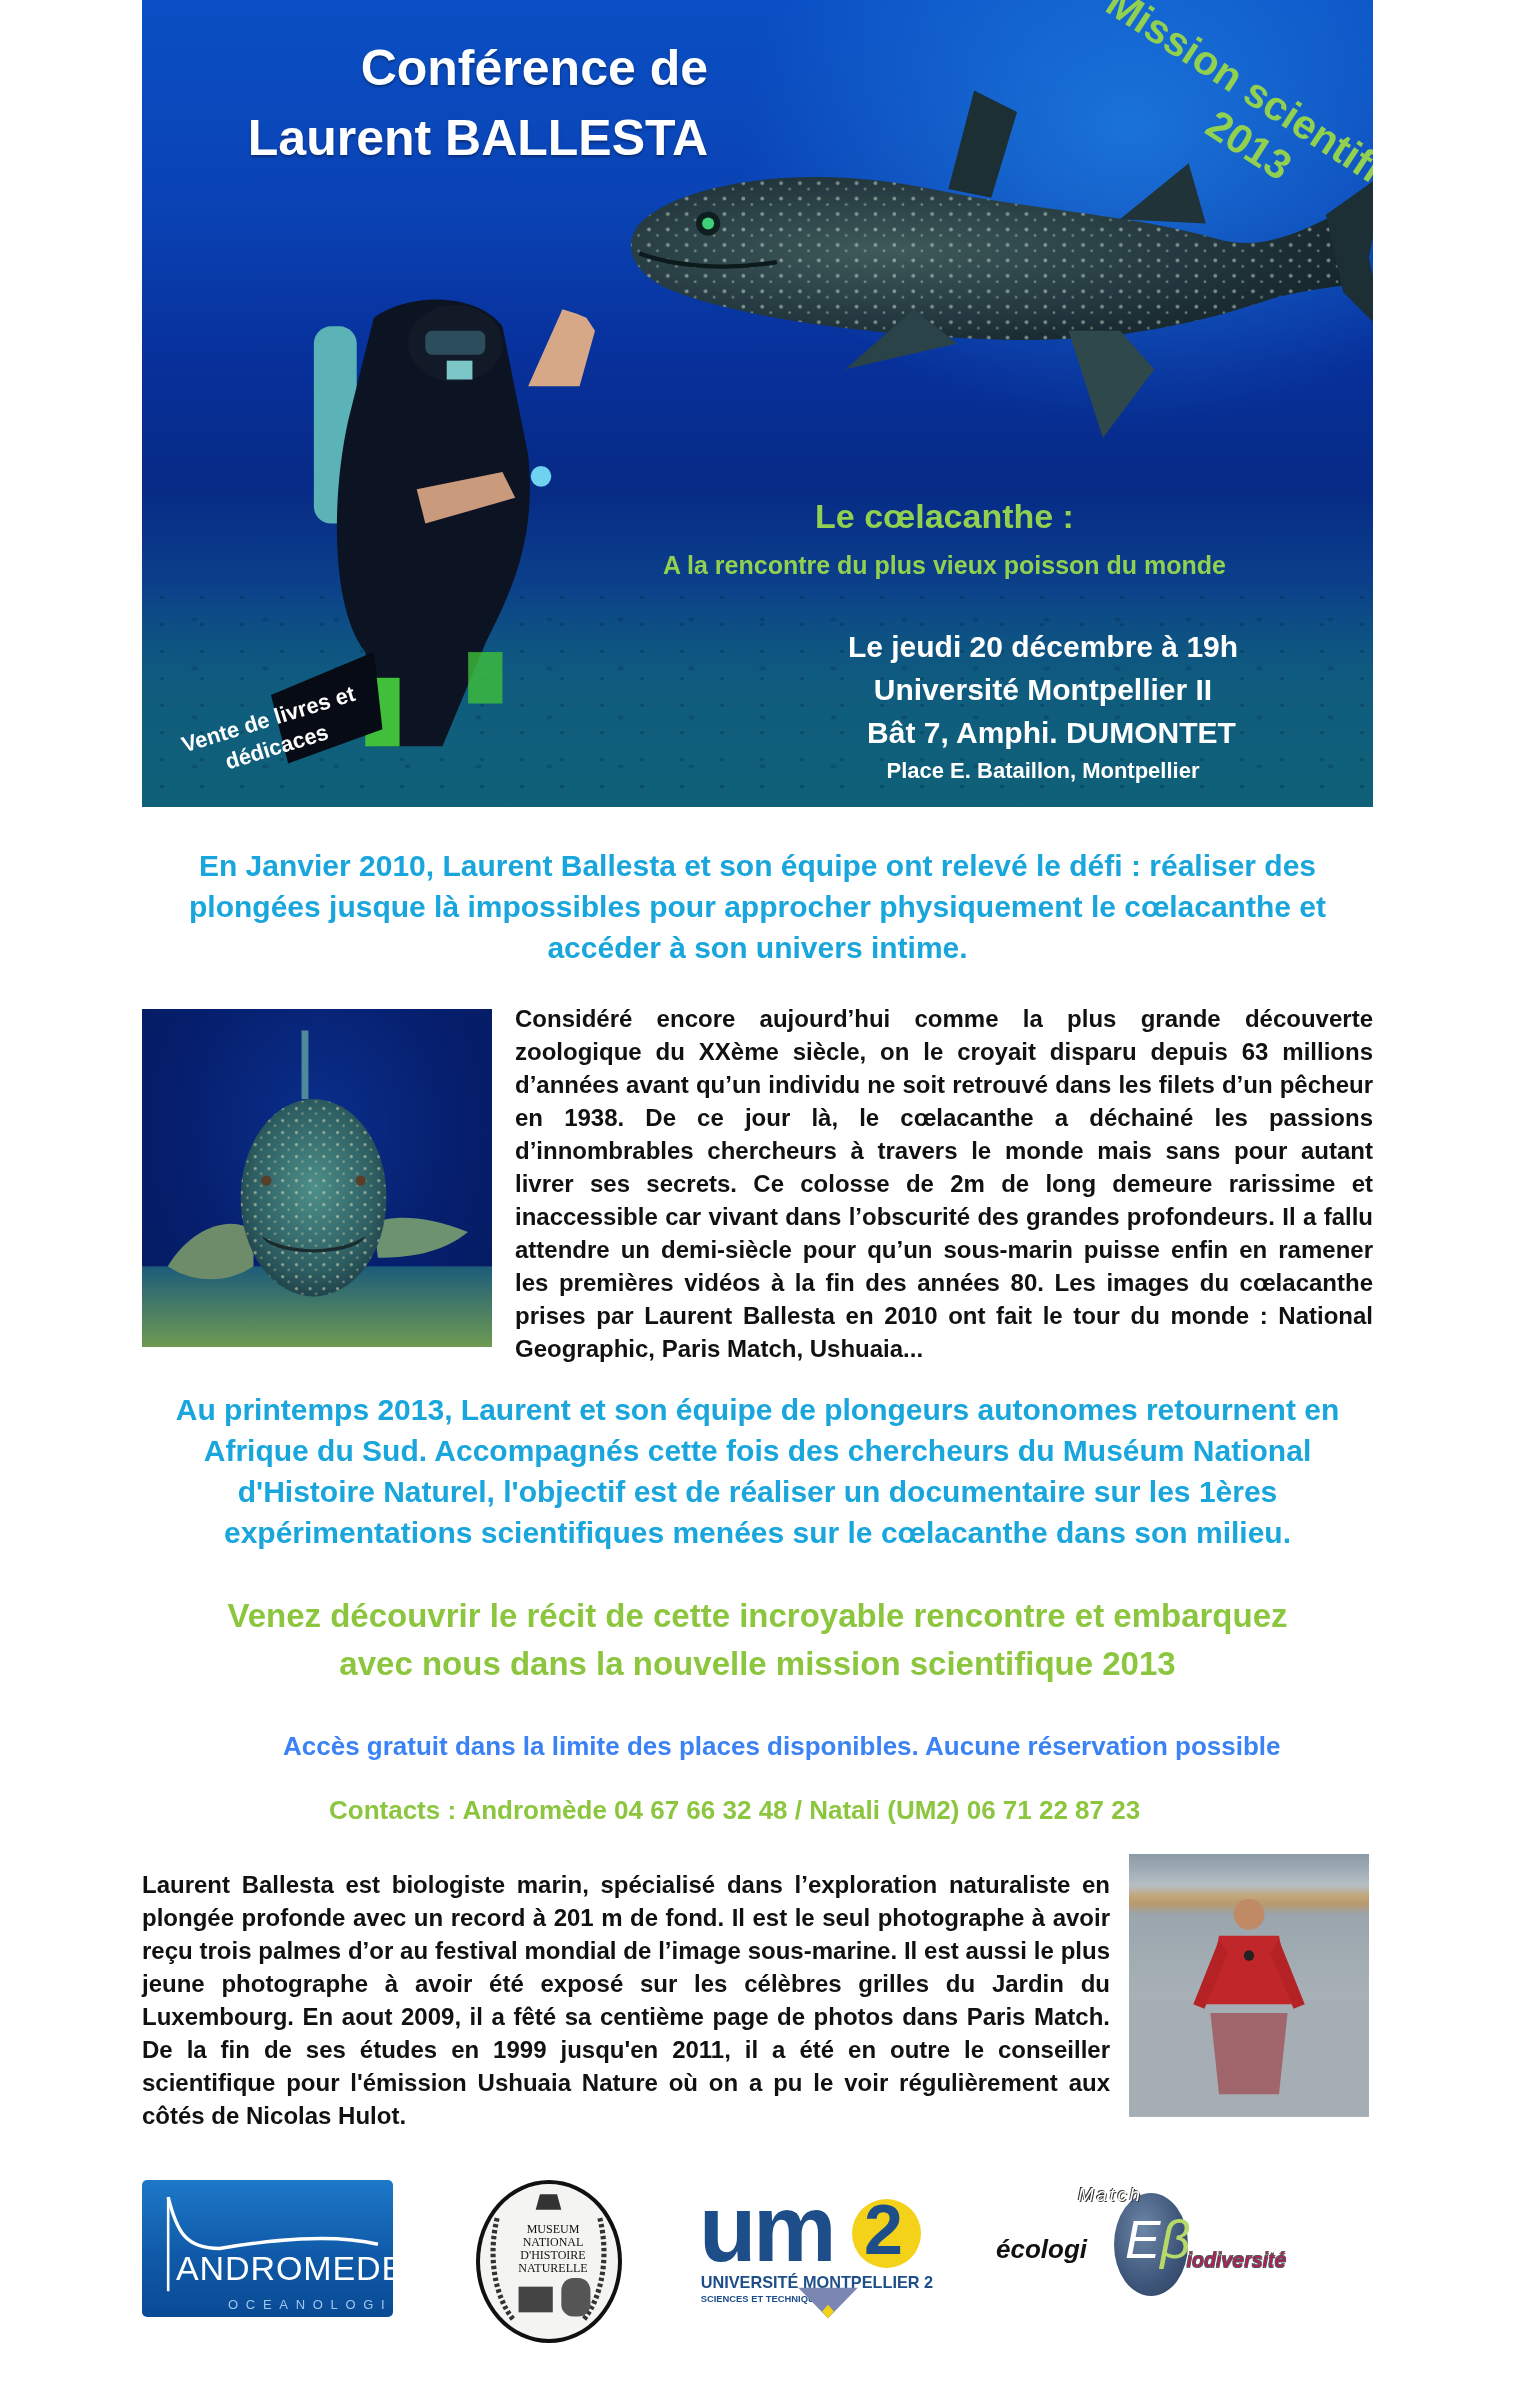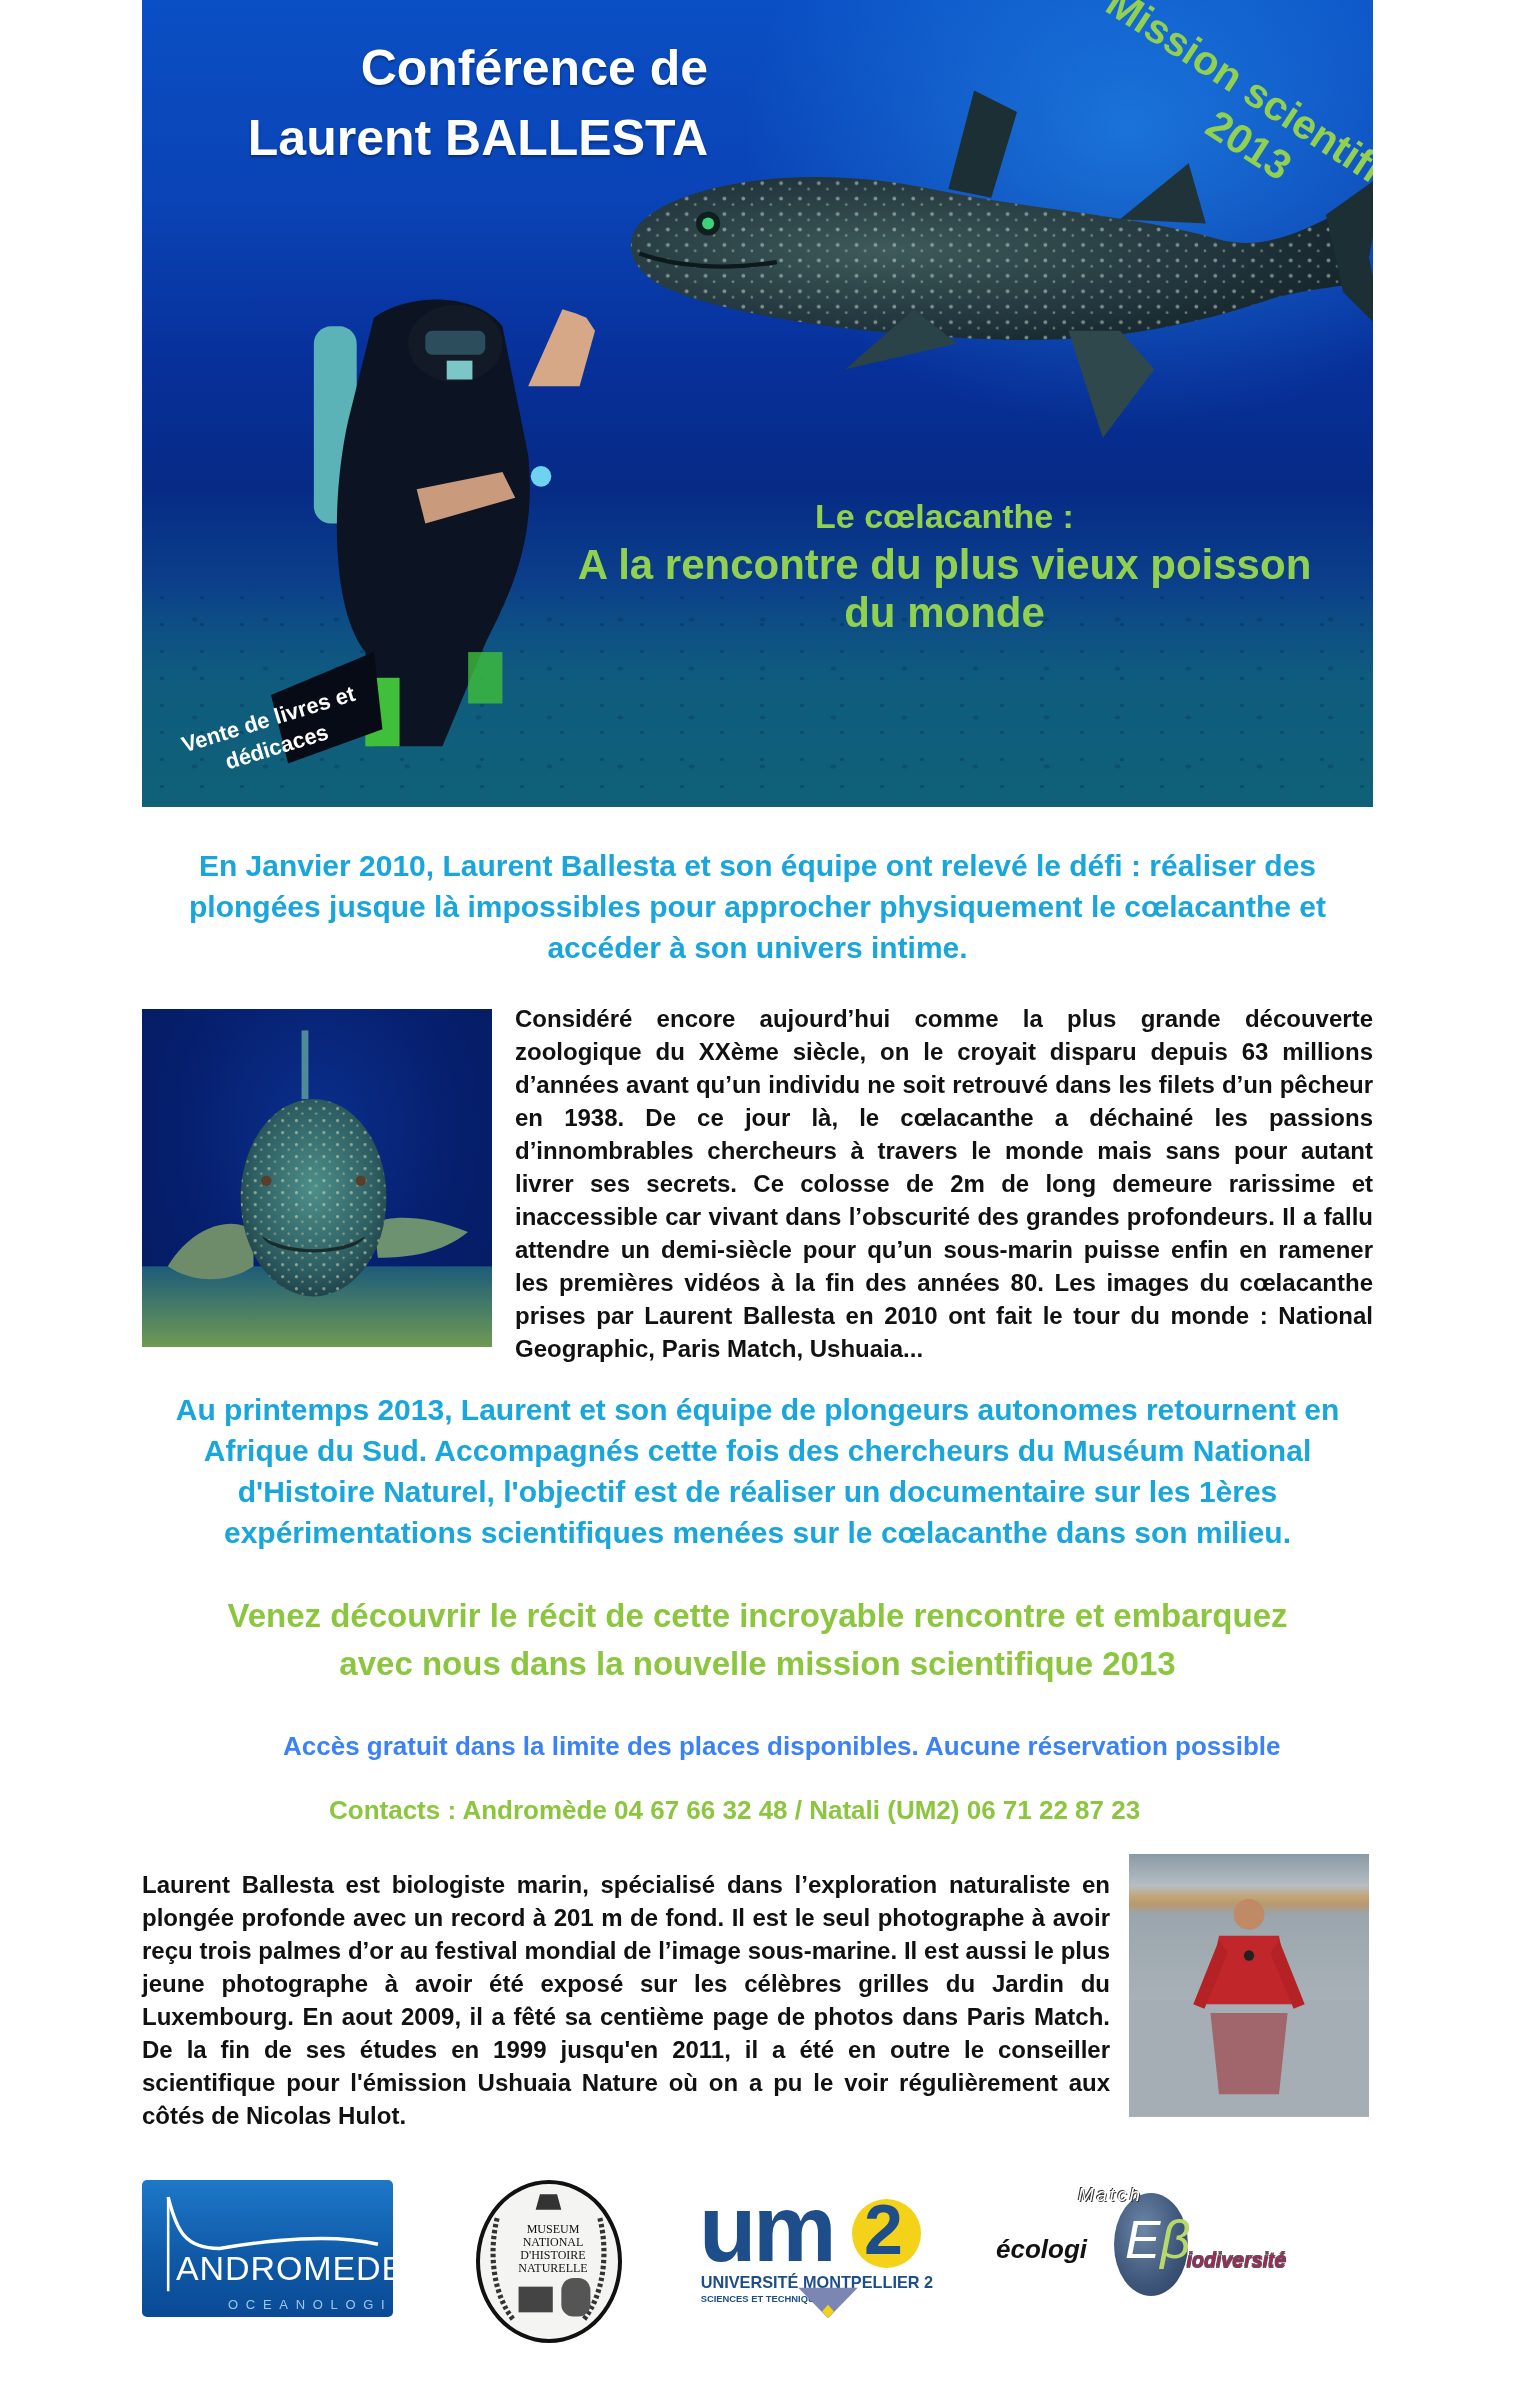--- a/index.html
+++ b/index.html
@@ -18,21 +18,21 @@
             background-size: 40px 27px, 71px 49px; background-position: 0 0, 17px 11px; opacity:.7; }
 
   .title { position:absolute; left:0; top:33px; width:566px; text-align:right; color:#ffffff;
            font-weight:bold; font-size:50px; line-height:70px; text-shadow:0 1.7px 2.6px rgba(0,0,0,.35); }
   .mission { position:absolute; left:923px; top:17px; width:446px; text-align:center; color:#92d050;
              font-weight:bold; font-size:41px; line-height:48px; transform-origin:center center;
              transform: translate(-26px,60px) rotate(33deg); }
   .subtitle1 { position:absolute; left:412px; top:491px; width:781px; text-align:center; color:#92d050;
                font-weight:bold; font-size:34px; line-height:50px; }
   .subtitle2 { position:absolute; left:412px; top:541px; width:781px; text-align:center; color:#92d050;
-               font-weight:bold; font-size:42px; line-height:48px; }
+               font-weight:bold; font-size:25px; line-height:48px; }
   .event { position:absolute; left:592px; top:625px; width:618px; text-align:center; color:#ffffff; font-weight:bold; }
   .event .l1, .event .l2, .event .l3 { font-size:30px; line-height:43px; }
   .event .l3 { padding-left:17px; }
   .event .l4 { font-size:22px; line-height:34px; }
   .sale { position:absolute; left:19px; top:704px; width:223px; text-align:center; color:#fff; font-weight:bold;
           font-size:22px; line-height:29px; transform: rotate(-17deg); transform-origin:center; }
 
   
   .fish { position:absolute; left:446px; top:86px; width:798px; height:395px; }
   .diver { position:absolute; left:129px; top:283px; width:360px; height:481px; }
@@ -131,20 +131,26 @@
   </div>
 
   <div class="mission">
     <div>Mission scientifique</div>
     <div>2013</div>
   </div>
 
   <div class="subtitle1">Le cœlacanthe :</div>
   <div class="subtitle2">A la rencontre du plus vieux poisson du monde</div>
 
+  <div class="event">
+    <div class="l1">Le jeudi 20 décembre à 19h</div>
+    <div class="l2">Université Montpellier II</div>
+    <div class="l3">Bât 7, Amphi. DUMONTET</div>
+    <div class="l4">Place E. Bataillon, Montpellier</div>
+  </div>
 
   <div class="sale">
     <div>Vente de livres et</div>
     <div>dédicaces</div>
   </div>
 </div>
 
 <div class="cyan intro">En Janvier 2010, Laurent Ballesta et son équipe ont relevé le défi : réaliser des plongées jusque là impossibles pour approcher physiquement le cœlacanthe et accéder à son univers intime.</div>
 
 <div class="coel-photo">

